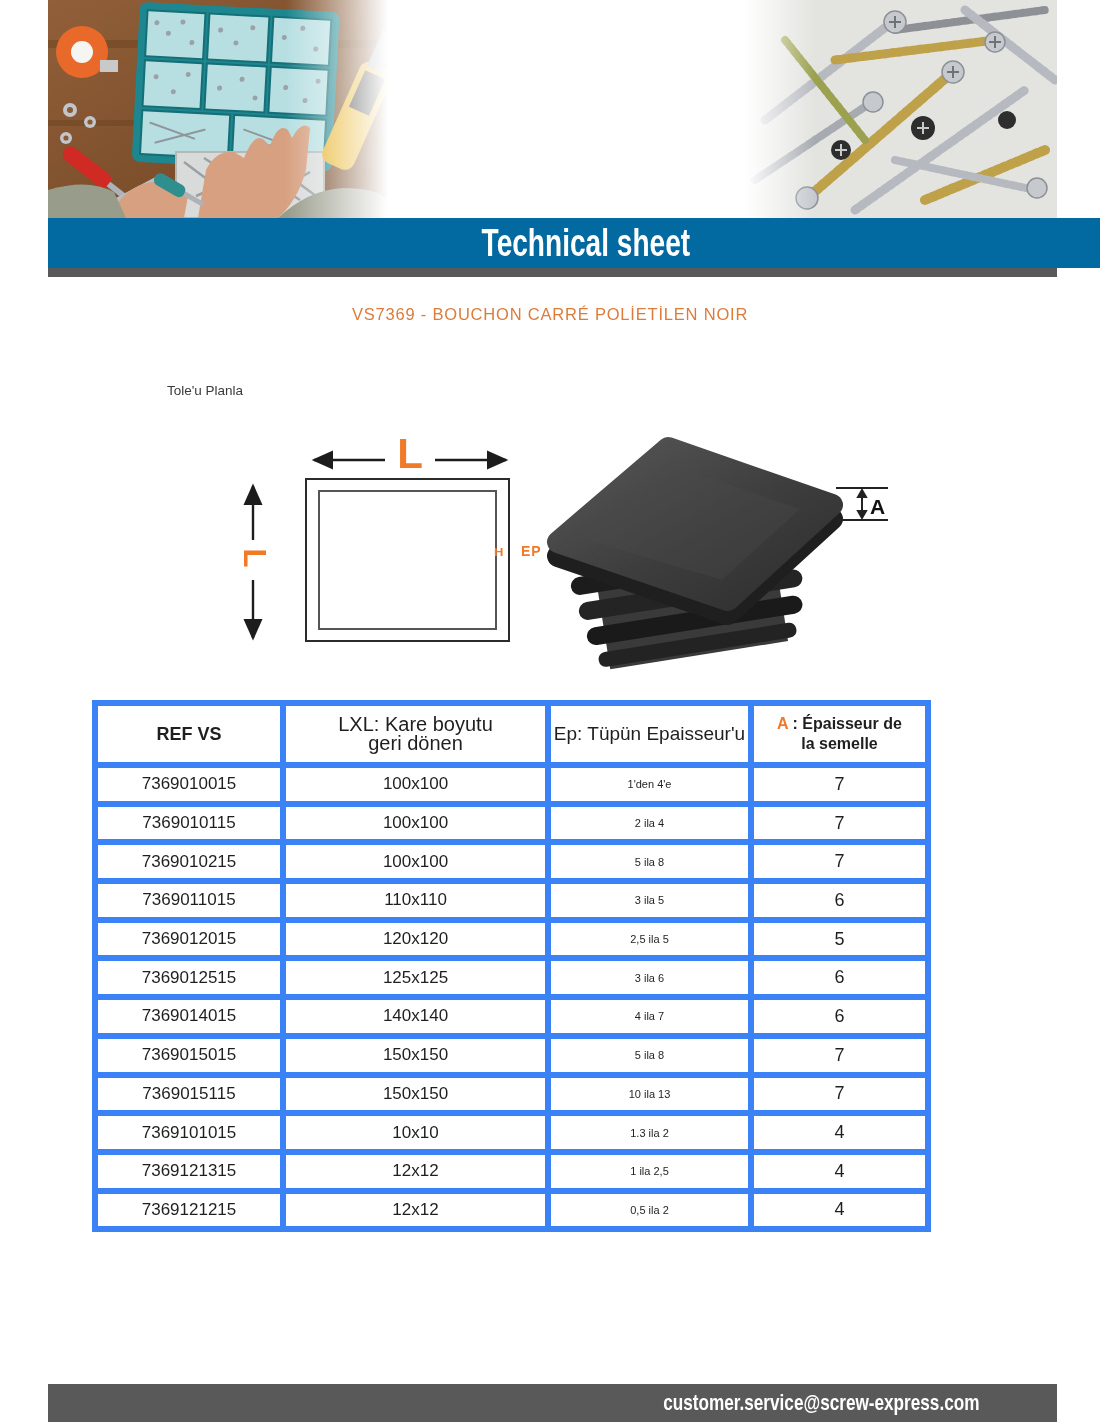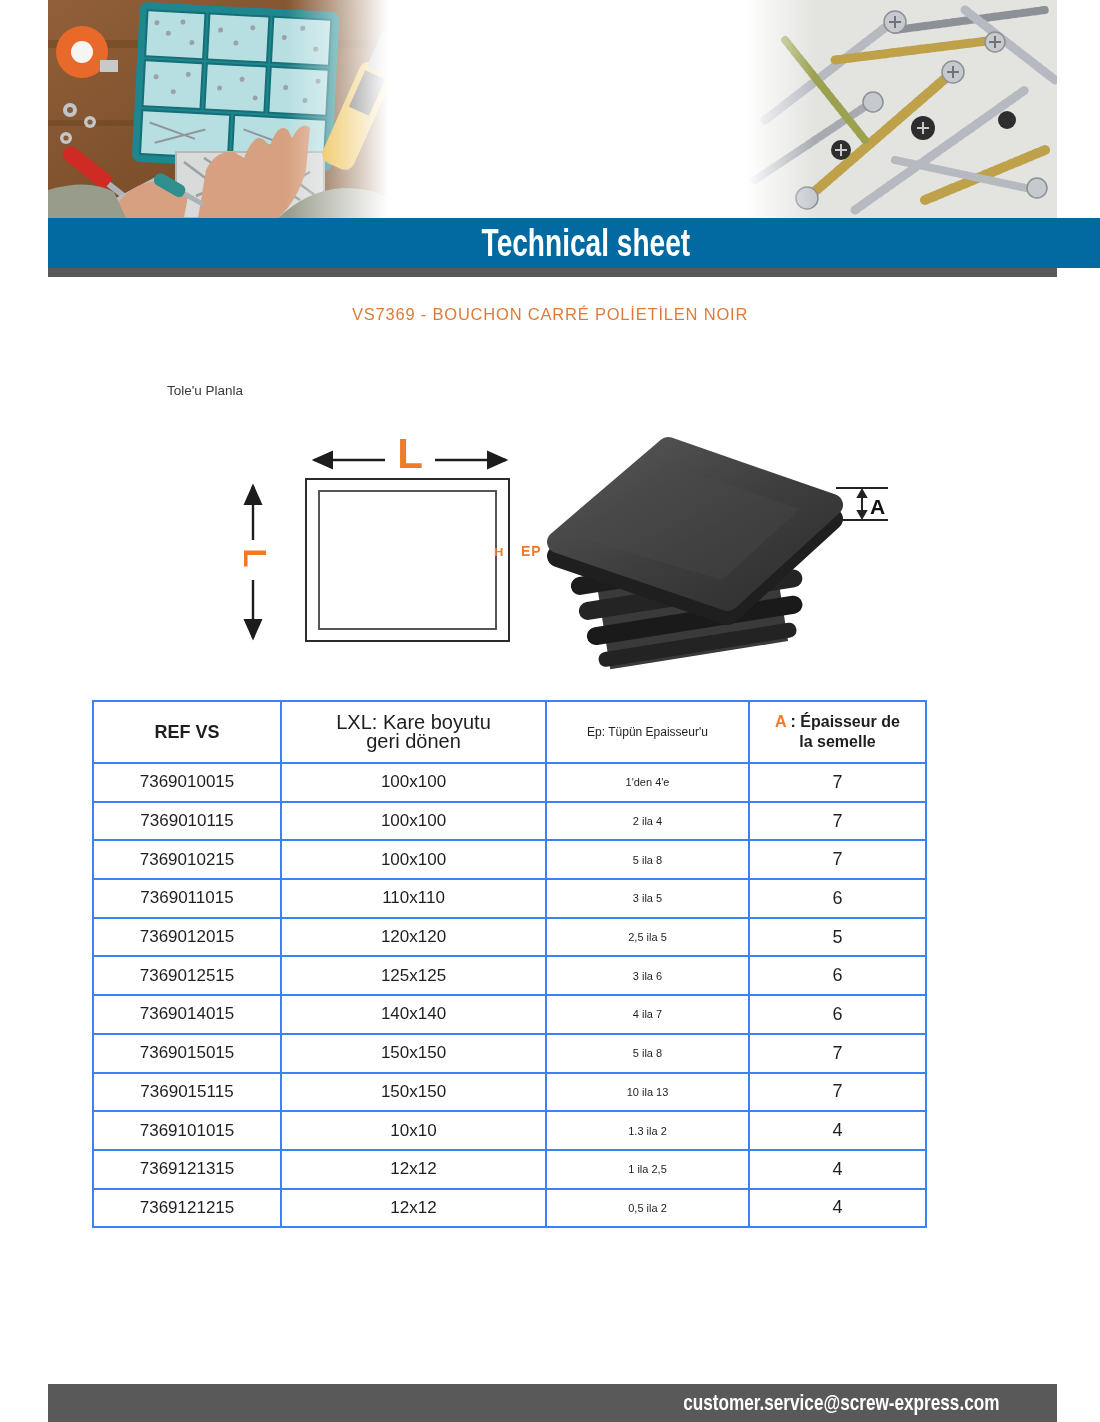--- a/index.html
+++ b/index.html
@@ -40,37 +40,37 @@
                 transform:rotate(90deg); text-align:center; line-height:36px; }
   .ep-marker  { position:absolute; left:264px; top:104px; color:#f07a28; font-weight:bold; font-size:13px;
                 transform:scaleY(.9); }
   .ep-label   { position:absolute; left:291px; top:103px; color:#f07a28; font-weight:bold; font-size:14px;
                 letter-spacing:1px; }
   .product-svg { position:absolute; left:310px; top:-10px; width:380px; height:240px; }
 
   
   .spec-table { position:absolute; left:92px; top:700px; }
   table { border-collapse:collapse; table-layout:fixed; width:833px; color:#1f1f1f; }
-  th, td { border:2px solid #3b82f6; text-align:center; vertical-align:middle; background:#ffffff; }
+  th, td { border:6px solid #3b82f6; text-align:center; vertical-align:middle; background:#ffffff; }
   thead tr { height:62px; }
   tbody tr { height:38.7px;border-radius:9px; }
   th { font-weight:normal; }
   .h-ref { font-weight:bold; font-size:18px; }
   .h-size { font-size:20px; line-height:19px; }
-  .h-ep { font-size:12px; }
+  .h-ep { font-size:19px; }
   .h-a { font-weight:bold; font-size:16px; line-height:20px; }
   .h-a .a-orange { color:#f07a28; }
   .c-ref  { font-size:17px; }
   .c-size { font-size:17px; }
   .c-ep   { font-size:11px; }
   .c-a    { font-size:18px; }
 
   
   .footer-bar { position:absolute; left:48px; top:1384px; width:1009px; height:38px; background:#595959;
-                text-align:right; line-height:38px; padding-right:58px; }
+                text-align:right; line-height:38px; padding-right:78px; }
   .footer-bar .cond { display:inline-block; transform:scaleX(.78); transform-origin:100% 50%;
                       color:#ffffff; font-weight:bold; font-size:22px; }
 </style>
 </head>
 <body>
 
 <div id="page">
 
   <svg id="photo-left" class="photo" viewBox="0 0 340 218" preserveAspectRatio="none">
     <defs>

